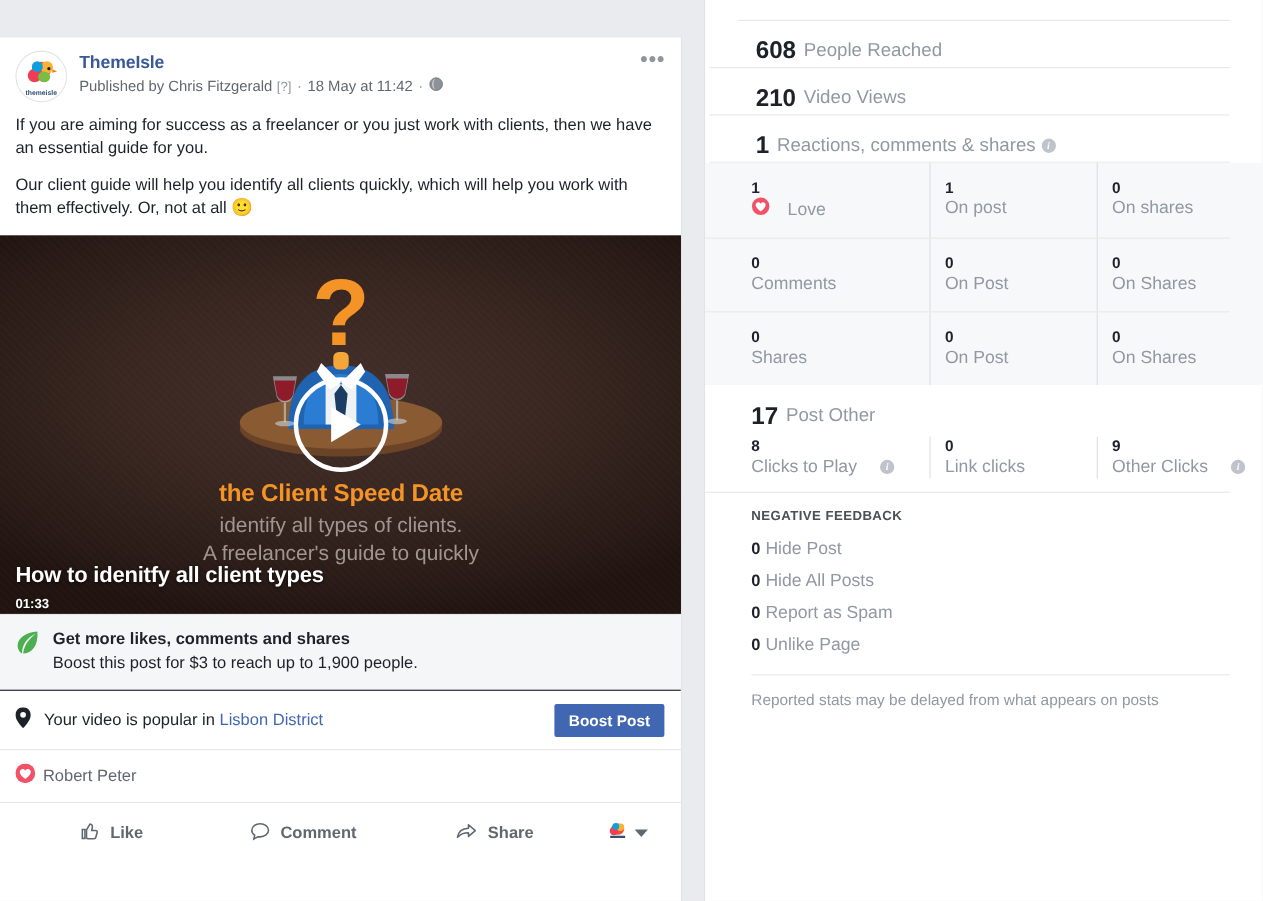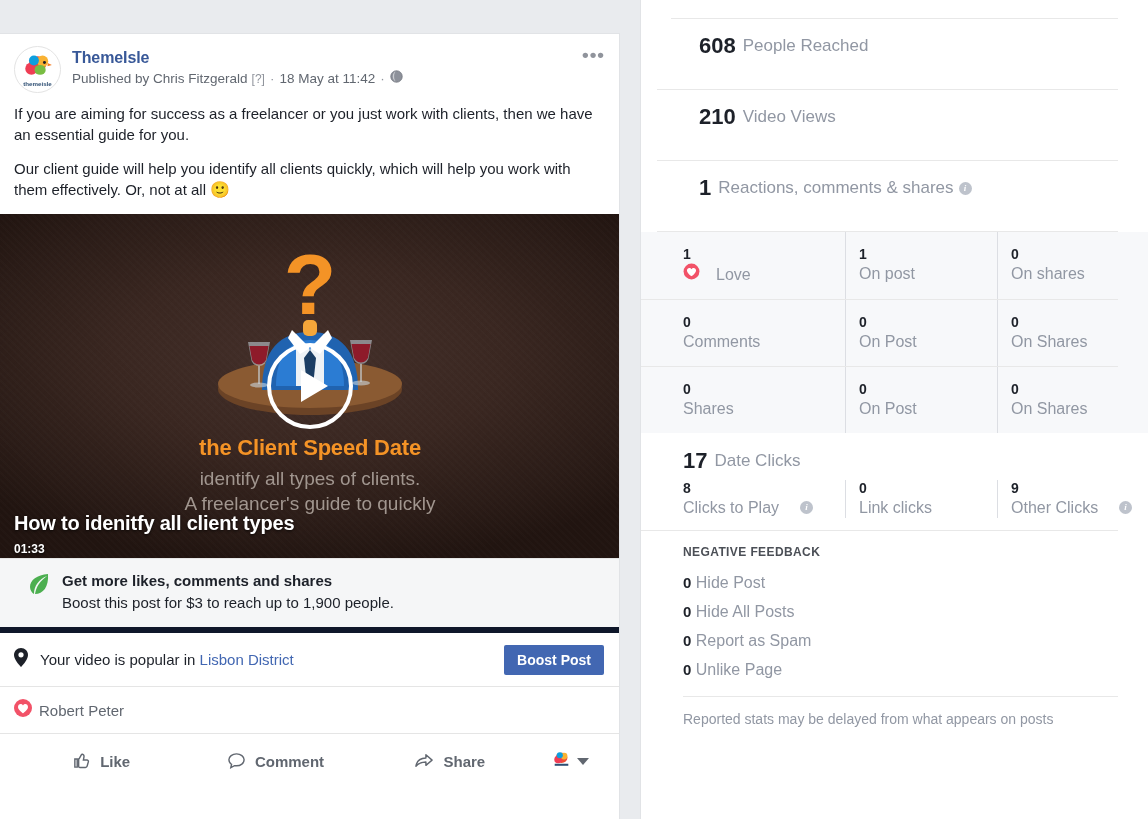--- a/index.html
+++ b/index.html
@@ -127,22 +127,22 @@
     border-top: 16px solid transparent;
     border-bottom: 16px solid transparent;
     margin-left: 8px;
   }
 
   
   .boost-promo {
     display: flex; align-items: flex-start;
     background: #f5f6f7;
     border-top: 1px solid #e5e5e5;
-    border-bottom: 6px solid #0f172a;
-    padding: 12px 14px 14px 28px;
+    border-bottom: 1px solid #0f172a;
+    padding: 12px 14px 14px 14px;
   }
   .leaf { flex: 0 0 auto; margin-top: 2px; margin-right: 12px; }
   .boost-promo-title {
     font-size: 15px; font-weight: bold; color: #1d2129;
     line-height: 20px;
   }
   .boost-promo-sub {
     font-size: 15px; color: #1d2129; line-height: 21px; margin-top: 1px;
   }
 
@@ -216,23 +216,23 @@
     background: #ffffff;
     border-left: 1px solid #e1e3e6;
   }
   .ins-title {
     font-size: 17px; font-weight: bold; color: #1d2129;
     padding: 22px 0 0 50px;
     letter-spacing: -0.1px;
   }
   .ins-divider { height: 1px; background: #e8e8e8; margin: 18px 30px 0 30px; }
   .ins-row {
-    padding: 16px 0 32px 42px;
+    padding: 16px 0 4px 42px;
     border-bottom: 1px solid #e8e8e8;
-    margin: 0 30px 0 16px;
+    margin: 0 30px 0 4px;
     display: flex; align-items: center;
     font-size: 16px;
   }
   .ins-row .big {
     font-size: 22px; font-weight: bold; color: #1d2129;
     margin-right: 7px; line-height: 22px;
   }
   .ins-row .lbl { color: #9197a3; font-size: 17px; }
 
   .info-i {
@@ -558,21 +558,21 @@
         </div>
         <div class="rcell c3">
           <div class="rnum">0</div>
           <div class="rlbl">On Shares</div>
         </div>
       </div>
     </div>
 
     <div class="clicks-head">
       <span class="big">17</span>
-      <span class="lbl">Date Clicks</span>
+      <span class="lbl">Post Other</span>
     </div>
 
     <div class="clicks-line">
       <div class="ccell c1">
         <div class="rnum">8</div>
         <div class="rlbl">
           <span>Clicks to Play</span>
           <span class="info-i">i</span>
         </div>
       </div>

